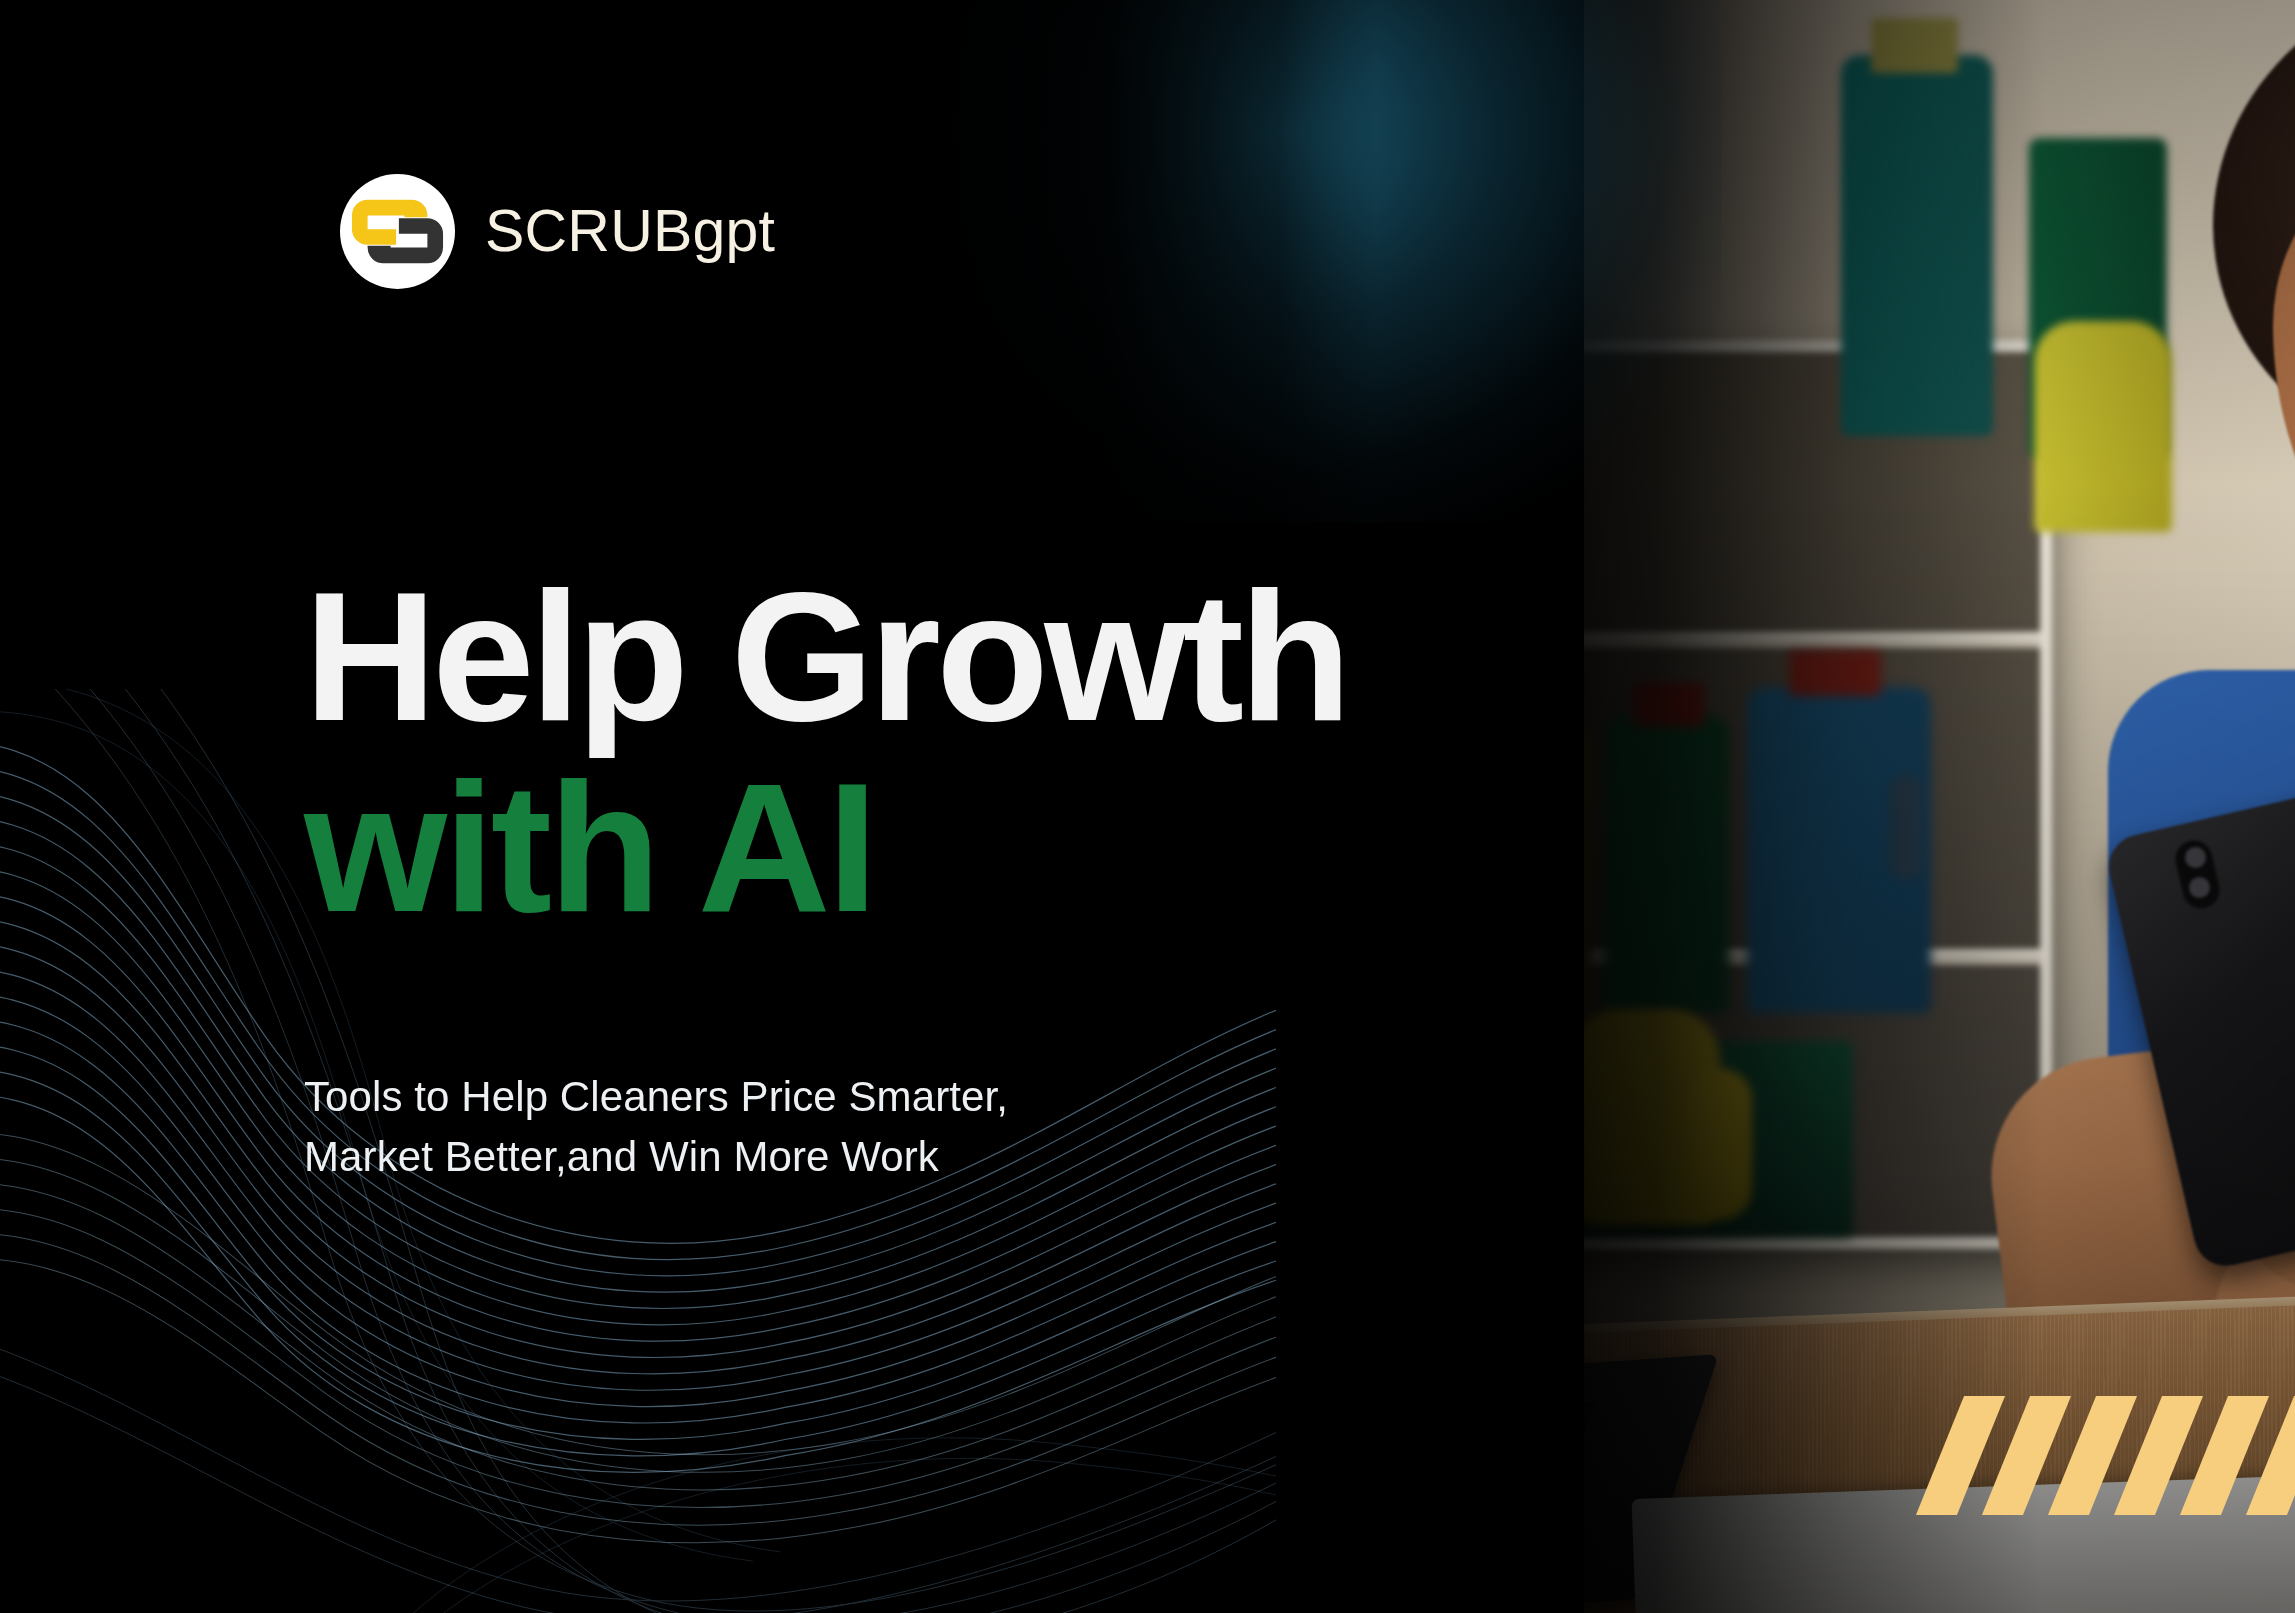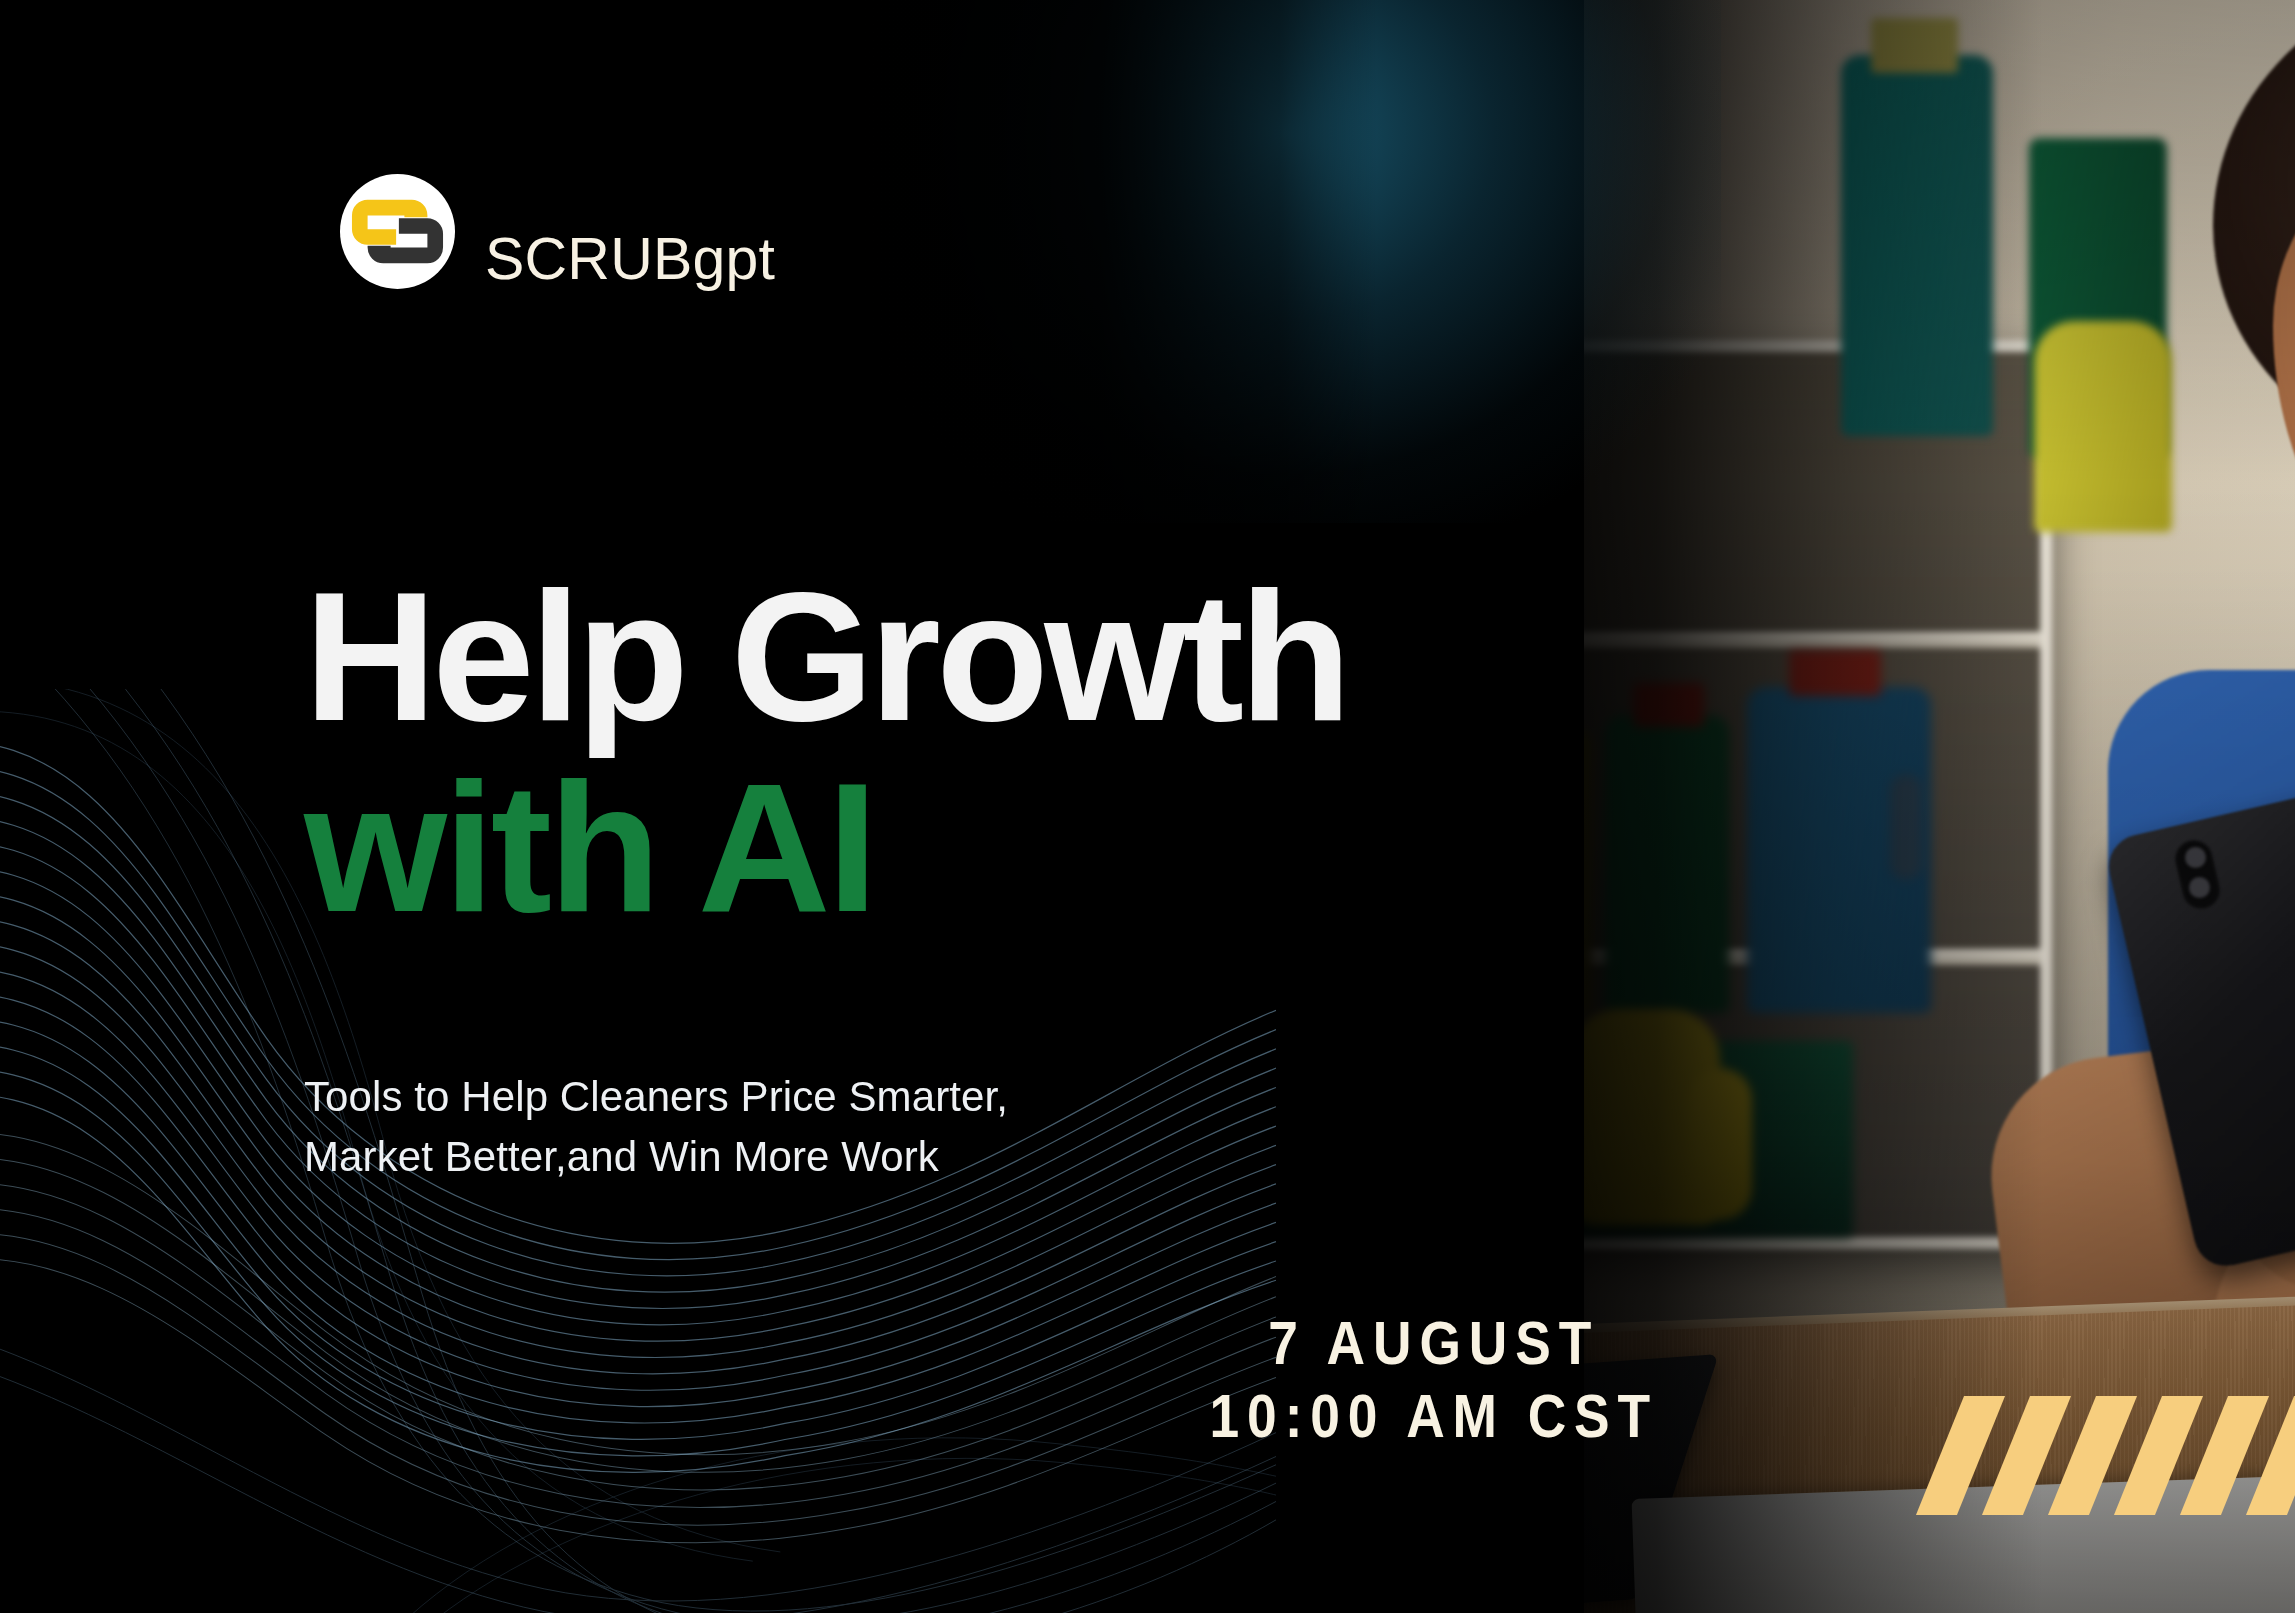--- a/index.html
+++ b/index.html
@@ -231,21 +231,21 @@
   
   .waves{ position:absolute; left:-55px; top:689px; width:1331px; height:941px; pointer-events:none; }
   .waves svg{ width:100%; height:100%; display:block; }
 
   
   .content{ position:absolute; inset:0; }
 
   
   .logo-row{
     position:absolute; left:340px; top:174px;
-    display:flex; align-items:flex-end; gap:30px;
+    display:flex; align-items:center; gap:30px;
   }
   .logo-mark{
     width:115px; height:115px; border-radius:50%;
     background:#ffffff; position:relative; flex:none;
   }
   .logo-mark svg{ position:absolute; left:0; top:0; }
   .brand-name{
     font-size:59px; font-weight:400; letter-spacing:0.2px;
     color:#f7f1e3; white-space:nowrap; line-height:1;
   }
@@ -423,24 +423,20 @@
     </div>
 
     <div class="headline">
       <span class="h-line1">Help Growth</span>
       <span class="h-line2">with AI</span>
     </div>
 
     <div class="subtitle">Tools to Help Cleaners Price Smarter,
 Market Better,and Win More Work</div>
 
-    <div class="datetime">
-      <span class="dt-date">7 AUGUST</span>
-      <span class="dt-time">10:00 AM CST</span>
-    </div>
 
     <div class="stripes">
       <div class="stripe"></div>
       <div class="stripe"></div>
       <div class="stripe"></div>
       <div class="stripe"></div>
       <div class="stripe"></div>
       <div class="stripe"></div>
     </div>
 

